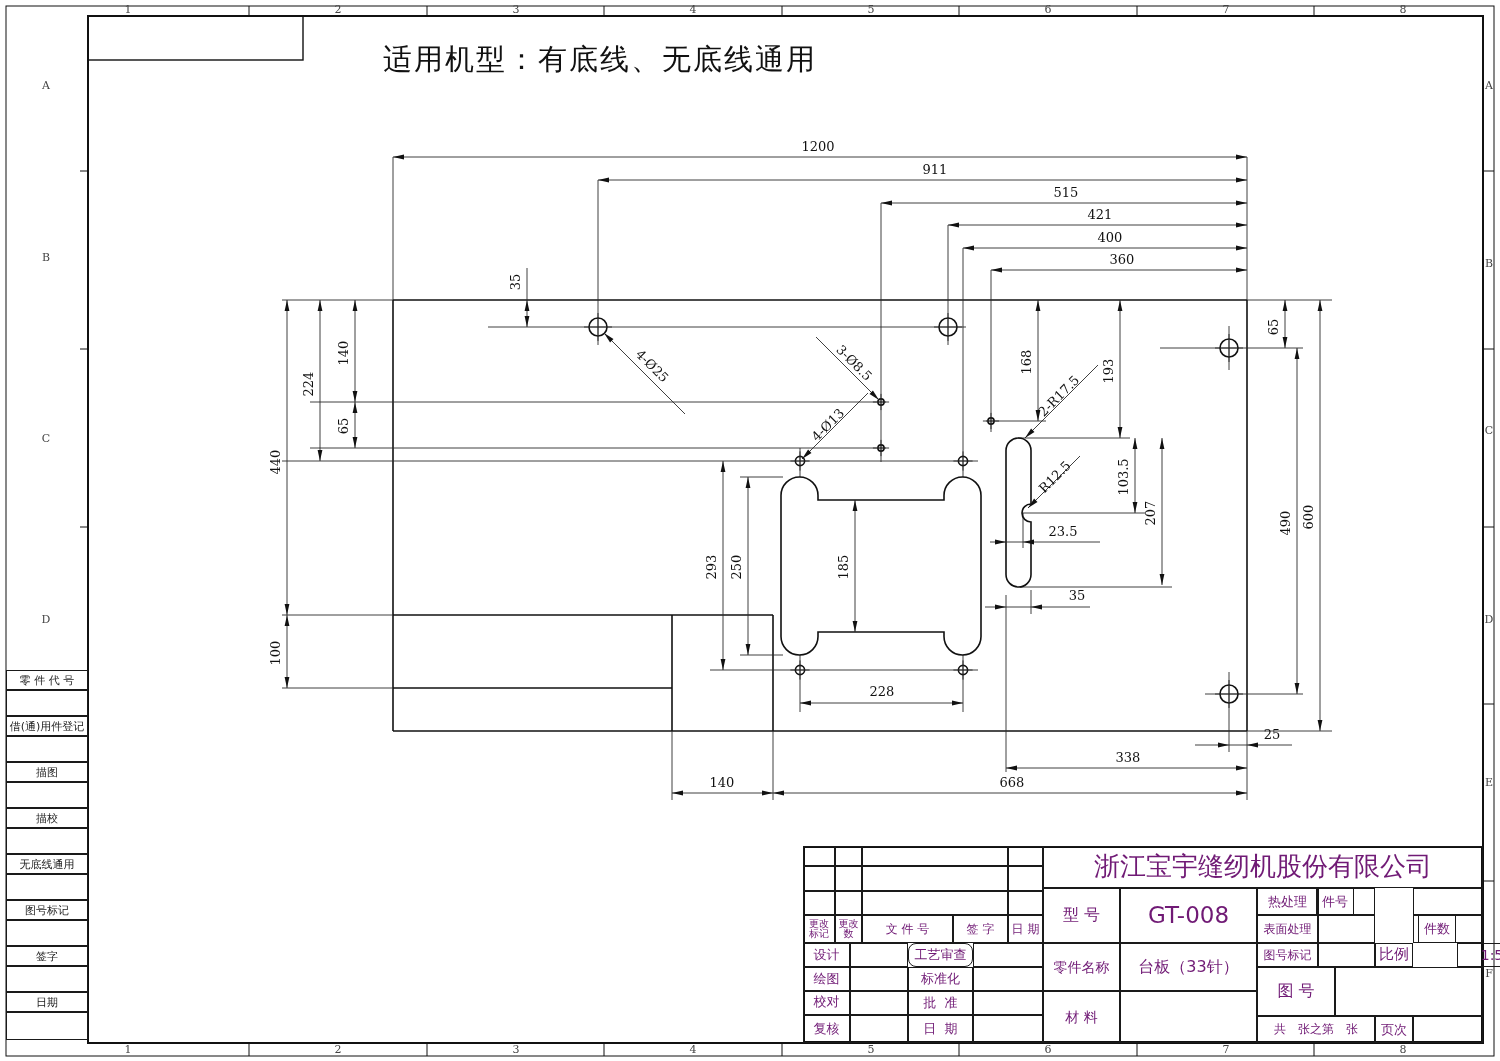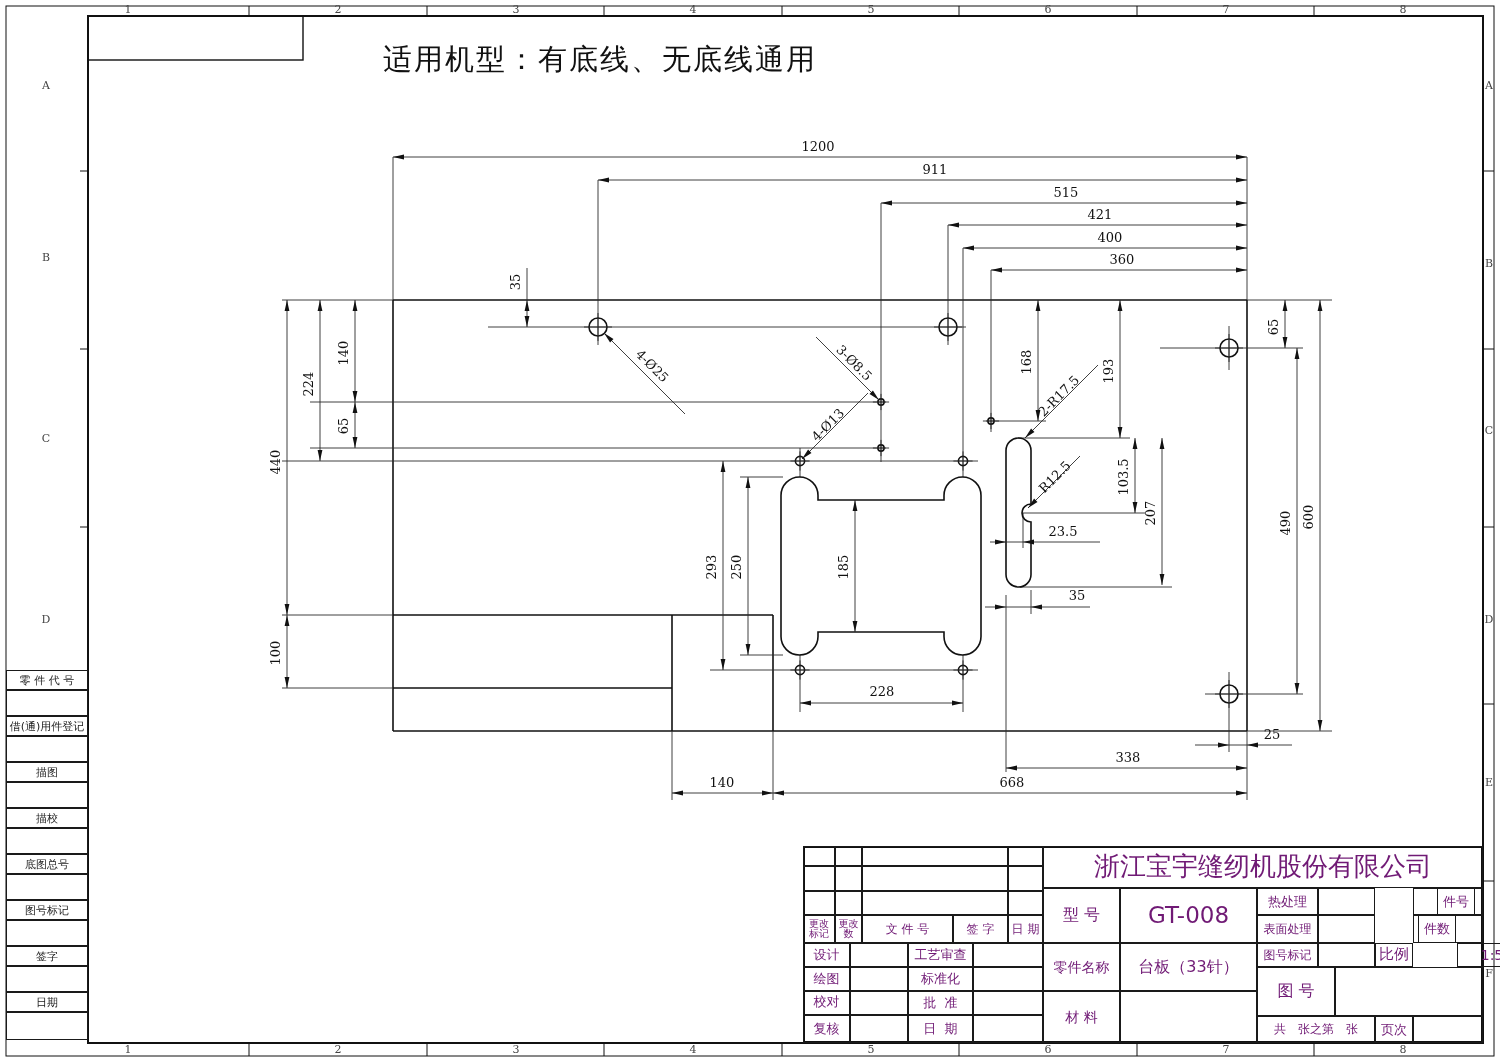--- a/index.html
+++ b/index.html
@@ -307,40 +307,40 @@
       <div class="cell" style="left: 1008px; top: 891px; width: 35px; height: 24px; font-size: 10px;"></div>
       <div class="cell" style="left: 803px; top: 915px; width: 32px; height: 28px; font-size: 10px;">更改
 标记</div>
       <div class="cell" style="left: 835px; top: 915px; width: 27px; height: 28px; font-size: 10px;">更改
 数</div>
       <div class="cell" style="left: 862px; top: 915px; width: 91px; height: 28px; font-size: 12px;">文 件 号</div>
       <div class="cell" style="left: 953px; top: 915px; width: 55px; height: 28px; font-size: 12px;">签 字</div>
       <div class="cell" style="left: 1008px; top: 915px; width: 35px; height: 28px; font-size: 12px;">日 期</div>
       <div class="cell" style="left: 803px; top: 943px; width: 47px; height: 24px; font-size: 13px;">设计</div>
       <div class="cell" style="left: 850px; top: 943px; width: 58px; height: 24px; font-size: 13px;"></div>
-      <div class="cell" style="left: 908px; top: 943px; width: 65px; height: 24px; font-size: 13px;">工艺审查</div>
+      <div class="cell" style="left: 908px; top: 943px; width: 65px; height: 24px; font-size: 13px; border-radius: 8px;">工艺审查</div>
       <div class="cell" style="left: 973px; top: 943px; width: 70px; height: 24px; font-size: 13px;"></div>
       <div class="cell" style="left: 803px; top: 967px; width: 47px; height: 24px; font-size: 13px;">绘图</div>
       <div class="cell" style="left: 850px; top: 967px; width: 58px; height: 24px; font-size: 13px;"></div>
       <div class="cell" style="left: 908px; top: 967px; width: 65px; height: 24px; font-size: 13px;">标准化</div>
       <div class="cell" style="left: 973px; top: 967px; width: 70px; height: 24px; font-size: 13px;"></div>
       <div class="cell" style="left: 803px; top: 991px; width: 47px; height: 24px; font-size: 13px; font-family: Liberation Mono, monospace;">校对</div>
       <div class="cell" style="left: 850px; top: 991px; width: 58px; height: 24px; font-size: 13px;"></div>
       <div class="cell" style="left: 908px; top: 991px; width: 65px; height: 24px; font-size: 13px;">批  准</div>
       <div class="cell" style="left: 973px; top: 991px; width: 70px; height: 24px; font-size: 13px;"></div>
       <div class="cell" style="left: 803px; top: 1015px; width: 47px; height: 28px; font-size: 13px;">复核</div>
       <div class="cell" style="left: 850px; top: 1015px; width: 58px; height: 28px; font-size: 13px;"></div>
       <div class="cell" style="left: 908px; top: 1015px; width: 65px; height: 28px; font-size: 13px;">日  期</div>
       <div class="cell" style="left: 973px; top: 1015px; width: 70px; height: 28px; font-size: 13px;"></div>
       <div class="cell" style="left: 1043px; top: 846px; width: 440px; height: 42px; font-size: 26px;">浙江宝宇缝纫机股份有限公司</div>
       <div class="cell" style="left: 1043px; top: 888px; width: 77px; height: 55px; font-size: 16px;">型 号</div>
       <div class="cell" style="left: 1120px; top: 888px; width: 137px; height: 55px; font-size: 23px;">GT-008</div>
       <div class="cell" style="left: 1257px; top: 888px; width: 61px; height: 27px; font-size: 13px;">热处理</div>
       <div class="cell" style="left: 1318px; top: 888px; width: 57px; height: 27px; font-size: 13px;"></div>
-      <div class="cell" style="left: 1437px; top: 888px; width: 38px; height: 27px; font-size: 13px;">件号</div>
+      <div class="cell" style="left: 1316px; top: 888px; width: 38px; height: 27px; font-size: 13px;">件号</div>
       <div class="cell" style="left: 1413px; top: 888px; width: 70px; height: 27px; font-size: 13px;"></div>
       <div class="cell" style="left: 1257px; top: 915px; width: 61px; height: 28px; font-size: 12px;">表面处理</div>
       <div class="cell" style="left: 1318px; top: 915px; width: 57px; height: 28px; font-size: 13px;"></div>
       <div class="cell" style="left: 1418px; top: 915px; width: 38px; height: 28px; font-size: 13px;">件数</div>
       <div class="cell" style="left: 1413px; top: 915px; width: 70px; height: 28px; font-size: 13px;"></div>
       <div class="cell" style="left: 1043px; top: 943px; width: 77px; height: 48px; font-size: 14px;">零件名称</div>
       <div class="cell" style="left: 1120px; top: 943px; width: 137px; height: 48px; font-size: 16px;">台板（33针）</div>
       <div class="cell" style="left: 1257px; top: 943px; width: 61px; height: 24px; font-size: 12px;">图号标记</div>
       <div class="cell" style="left: 1318px; top: 943px; width: 57px; height: 24px; font-size: 13px;"></div>
       <div class="cell" style="left: 1375px; top: 943px; width: 38px; height: 24px; font-size: 15px;">比例</div>
@@ -355,21 +355,21 @@
     </div>
   <div id="sidebar">
       <div class="sb" style="top: 670px; height: 20px;">零 件 代 号</div>
       <div class="sb" style="top: 690px; height: 26px;"></div>
       <div class="sb" style="top: 716px; height: 20px; text-align: right;">借(通)用件登记</div>
       <div class="sb" style="top: 736px; height: 26px;"></div>
       <div class="sb" style="top: 762px; height: 20px;">描图</div>
       <div class="sb" style="top: 782px; height: 26px;"></div>
       <div class="sb" style="top: 808px; height: 20px;">描校</div>
       <div class="sb" style="top: 828px; height: 26px;"></div>
-      <div class="sb" style="top: 854px; height: 20px;">底图总号</div>
+      <div class="sb" style="top: 854px; height: 20px;">无底线通用</div>
       <div class="sb" style="top: 874px; height: 26px;"></div>
       <div class="sb" style="top: 900px; height: 20px;">图号标记</div>
       <div class="sb" style="top: 920px; height: 26px;"></div>
       <div class="sb" style="top: 946px; height: 20px;">签字</div>
       <div class="sb" style="top: 966px; height: 26px;"></div>
       <div class="sb" style="top: 992px; height: 20px;">日期</div>
       <div class="sb" style="top: 1012px; height: 28px;"></div>
     </div>
 </div>
 

